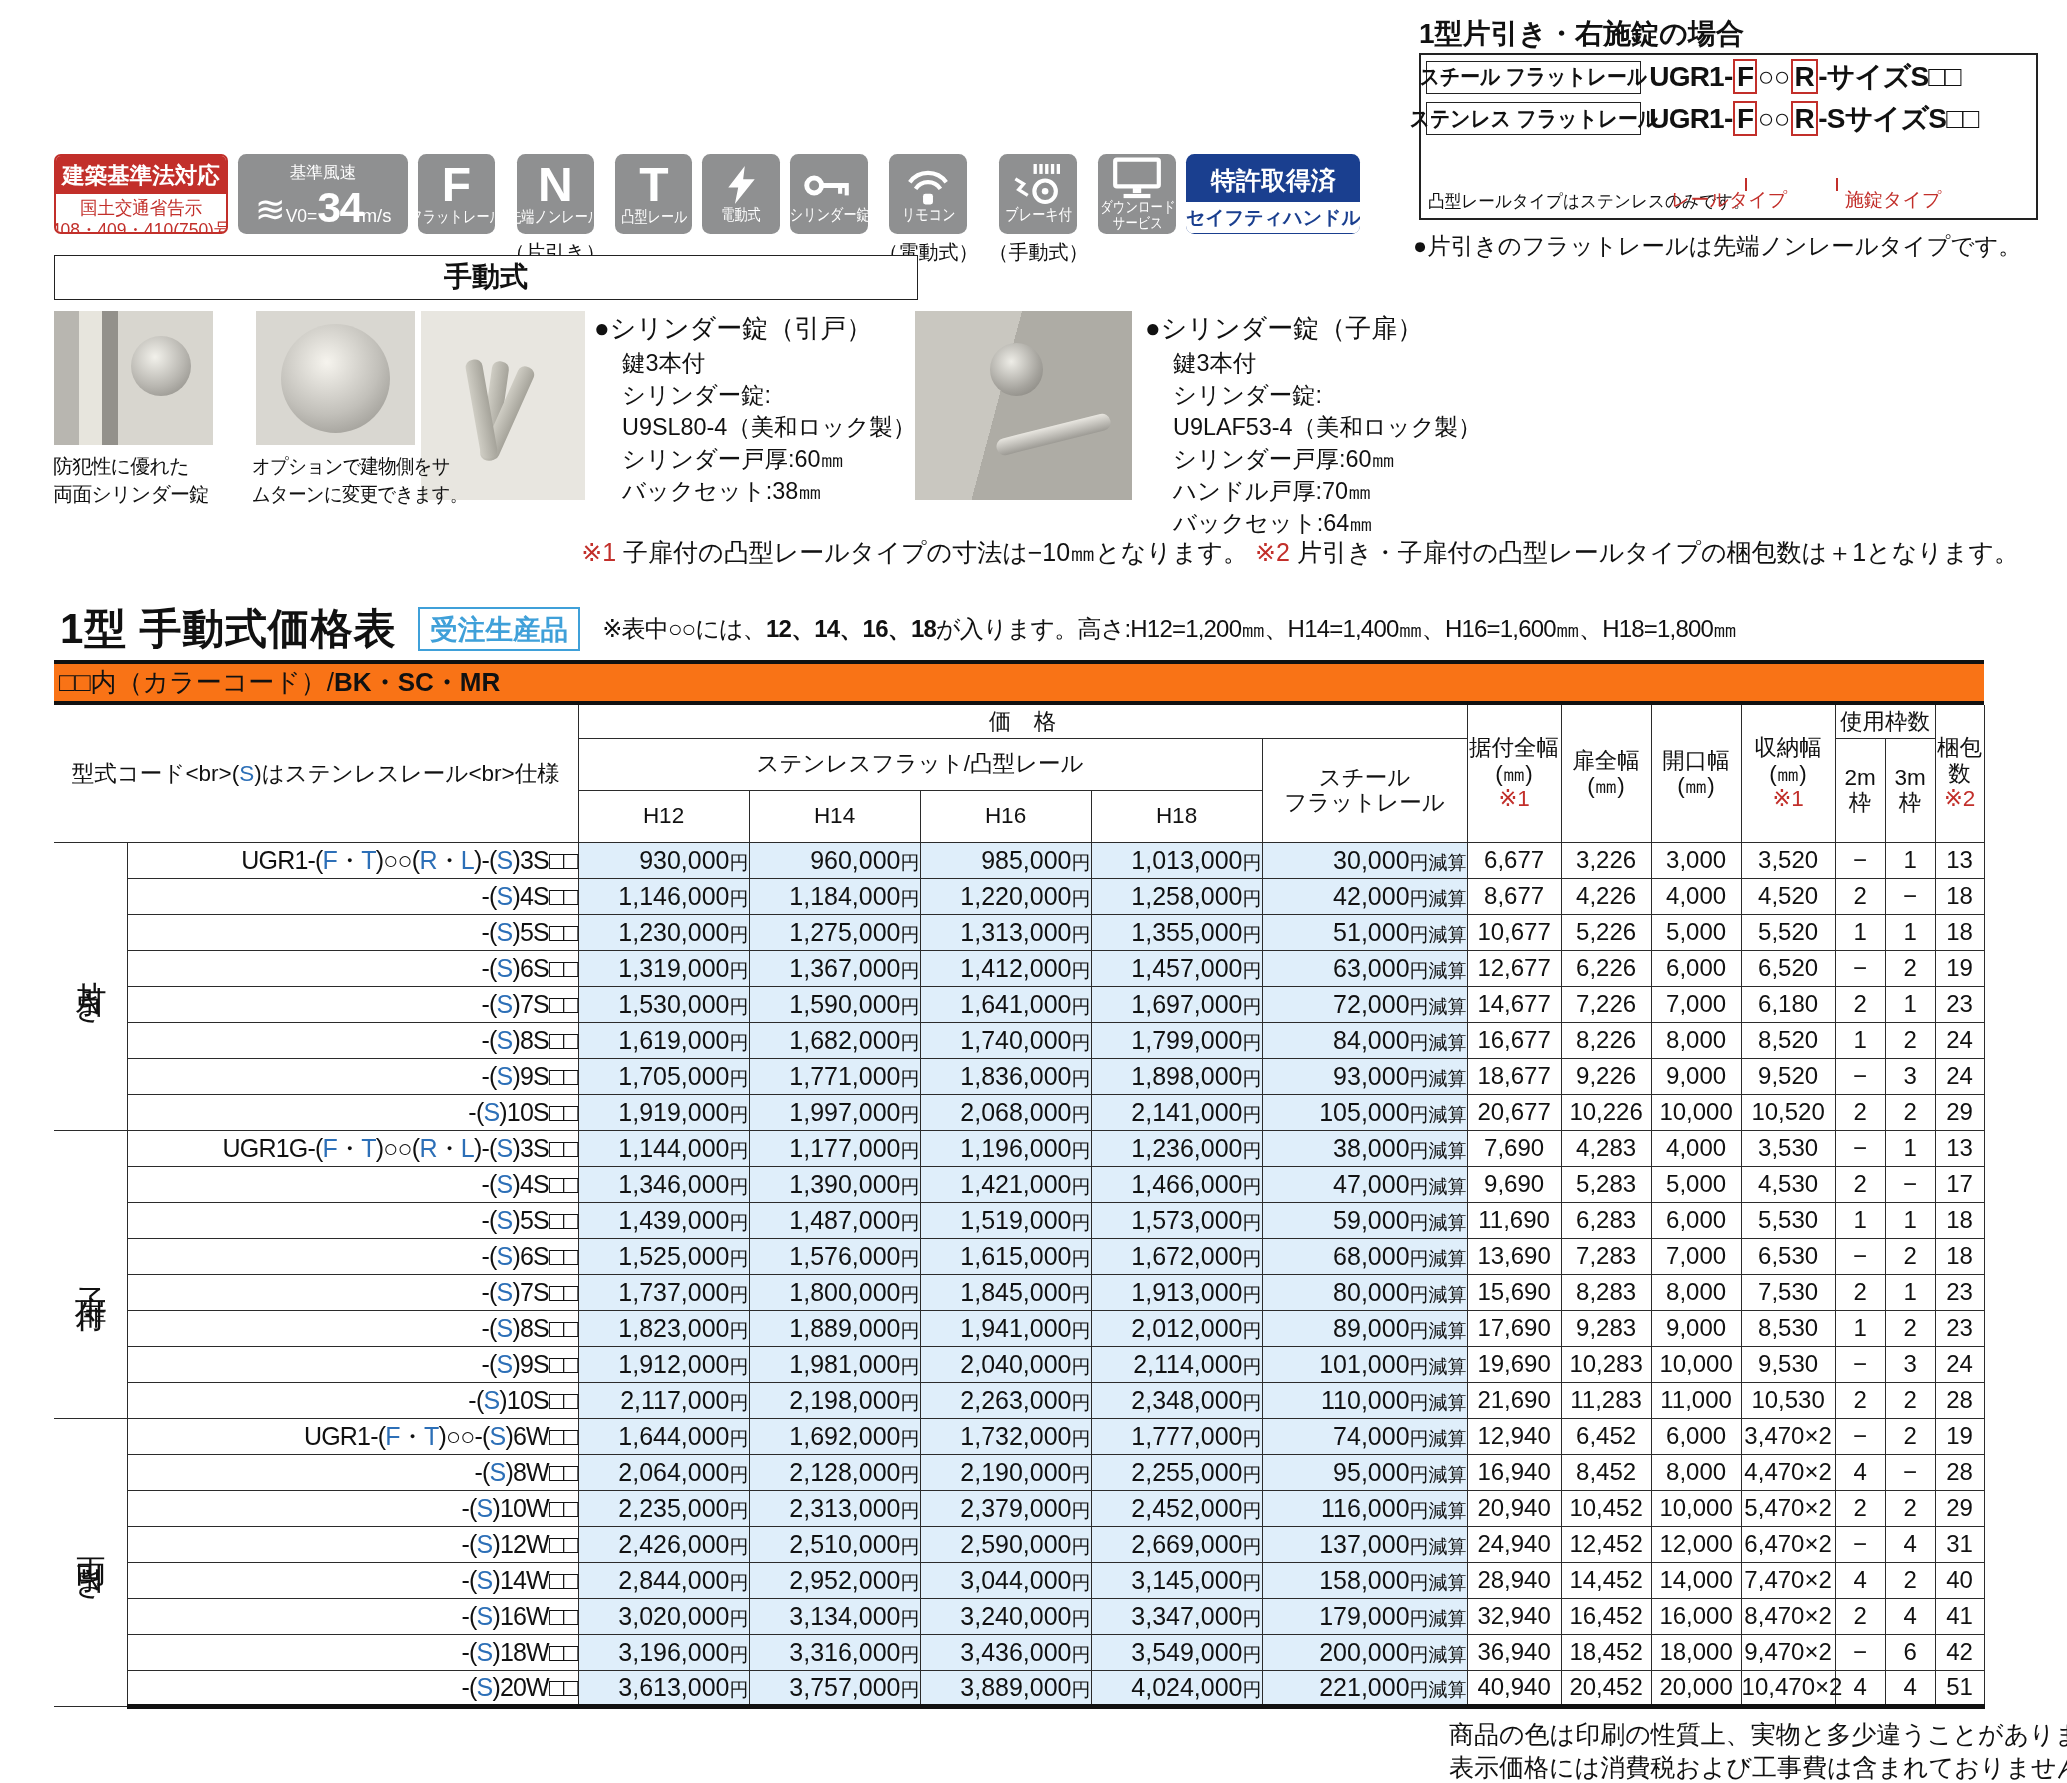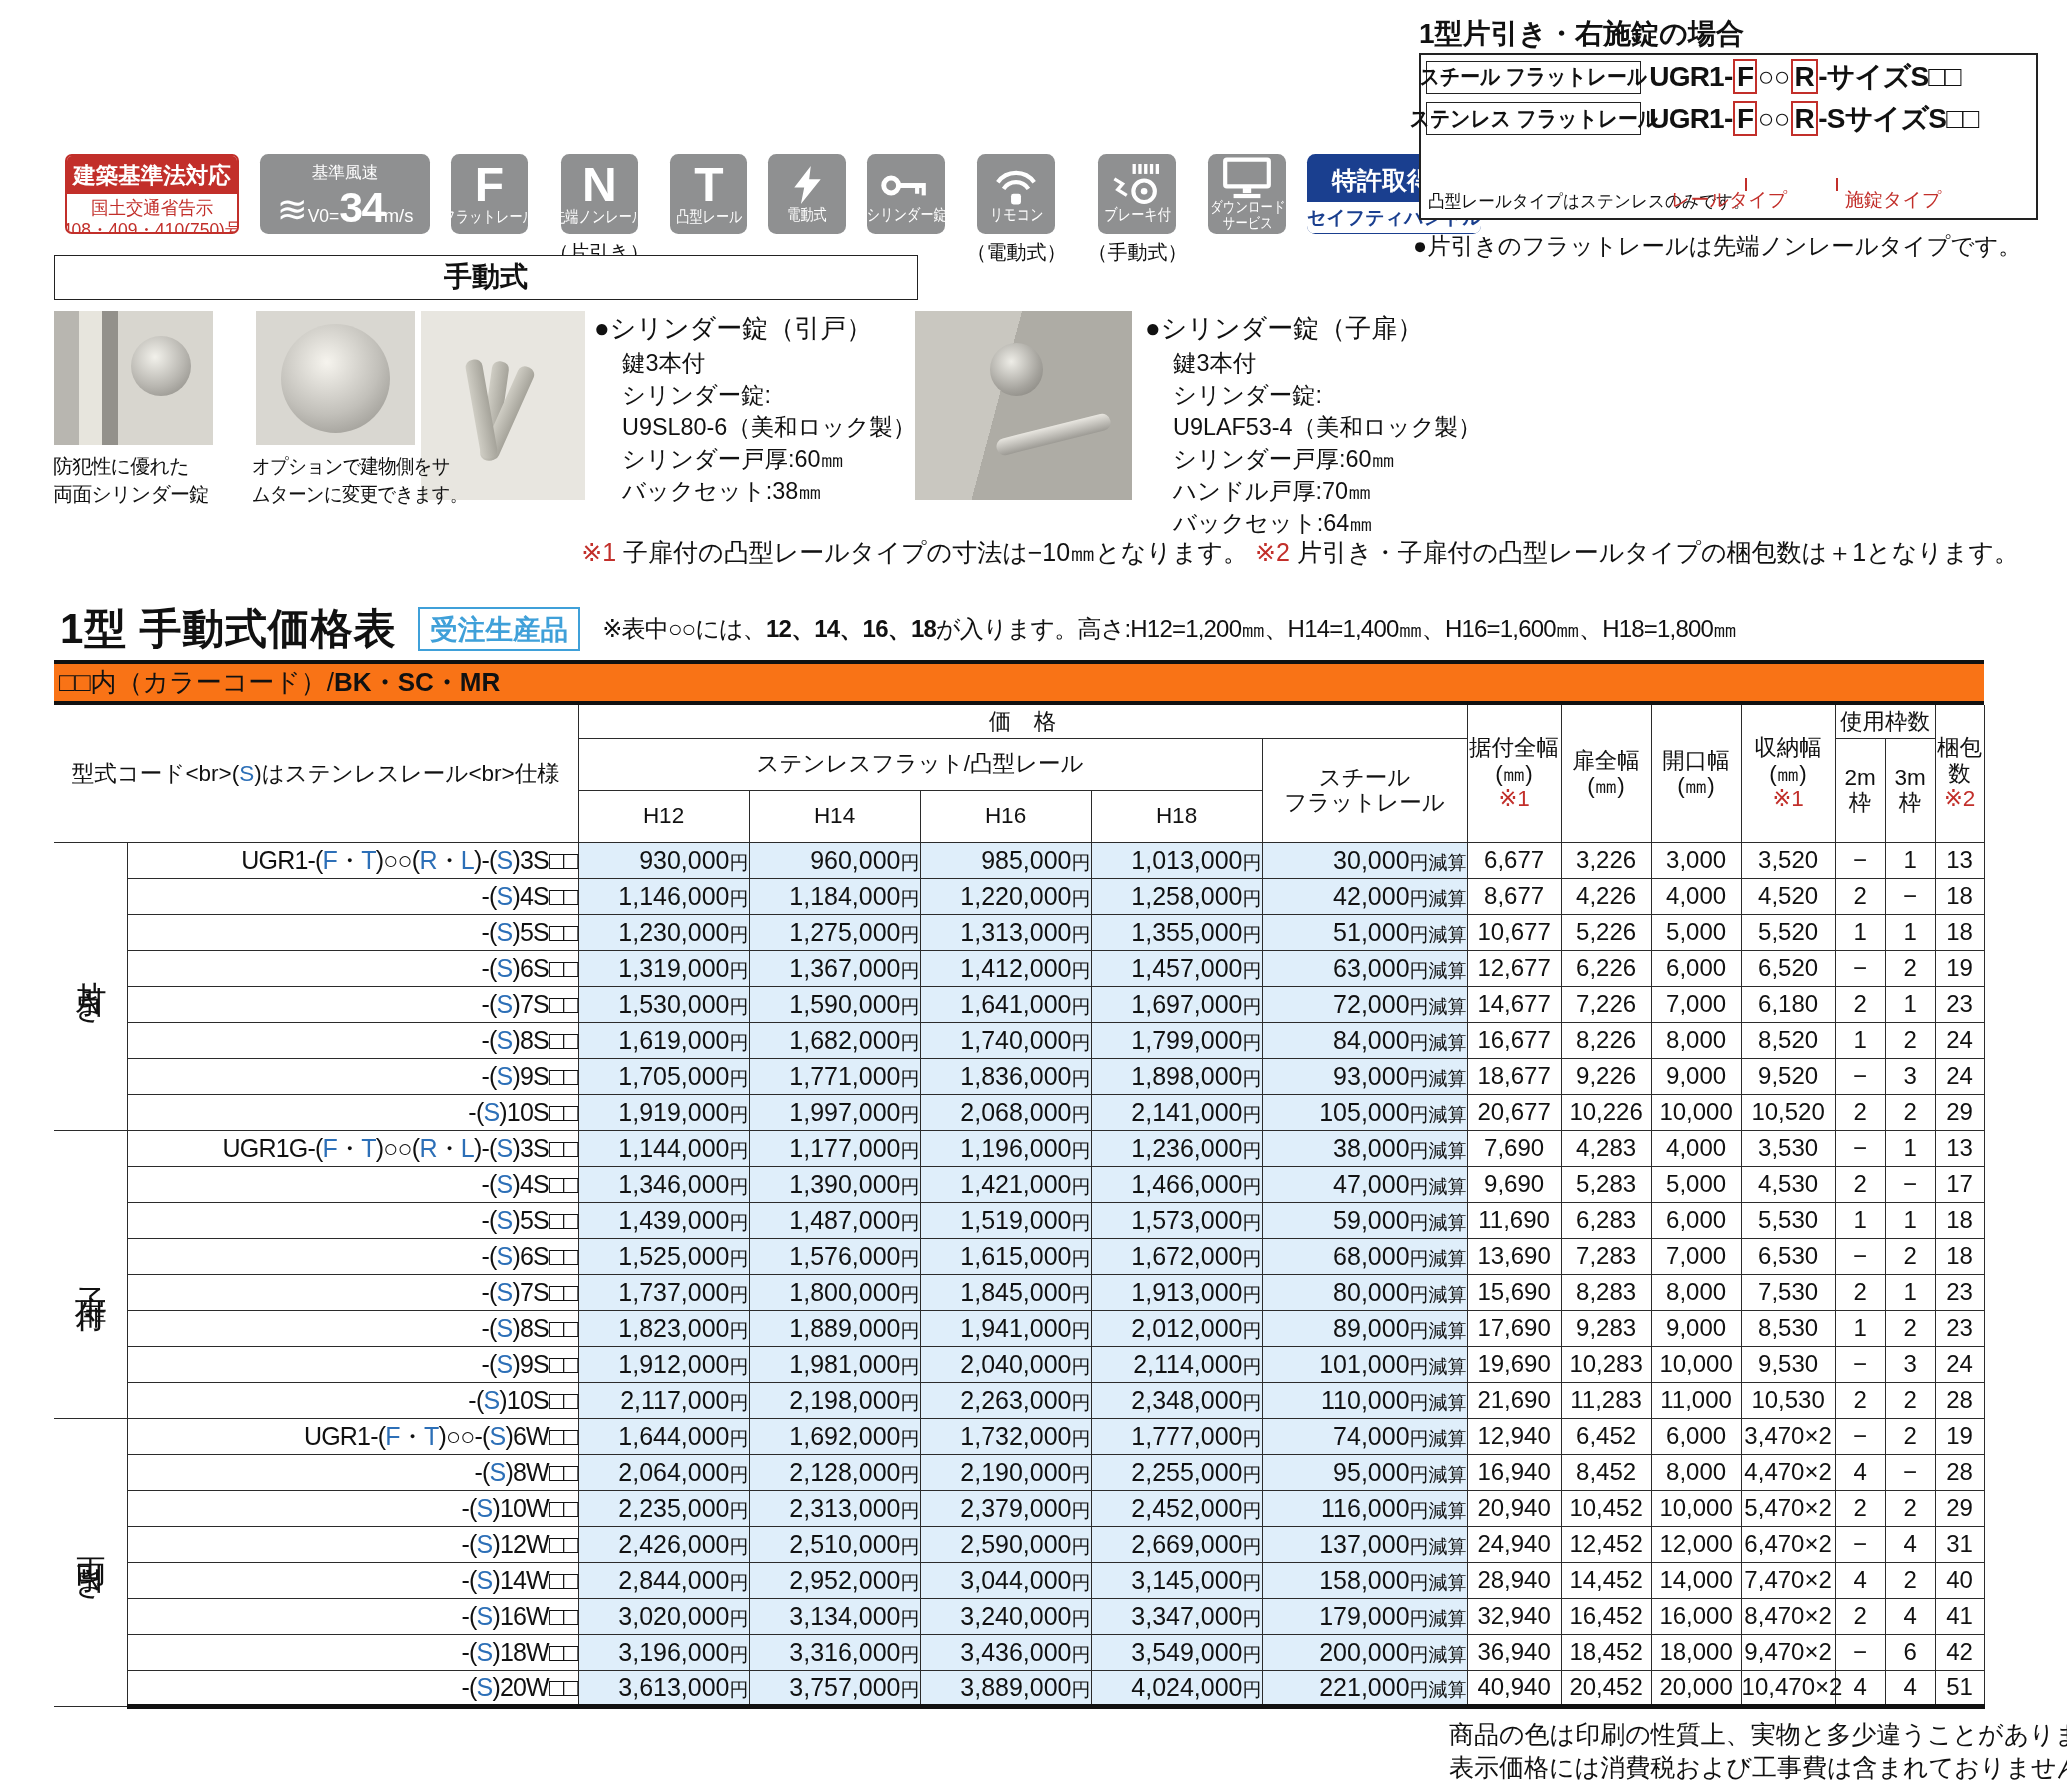--- a/index.html
+++ b/index.html
@@ -2,21 +2,21 @@
 <html style="font-size:13.4px"><head>
 <meta charset="utf-8">
 <style>
   html,body{margin:0;padding:0;background:#fff;}
   .page{position:relative;width:2067px;height:1783px;background:#fff;overflow:hidden;
         font-family:"Liberation Sans","DejaVu Sans",sans-serif;color:#111;}
   .abs{position:absolute;}
 
   
   .badges-row{position:absolute;left:54px;top:154px;display:flex;gap:10px;align-items:flex-start;}
-  .bwrap{display:flex;flex-direction:column;align-items:center;margin-left:11px;}
+  .bwrap{display:flex;flex-direction:column;align-items:center;}
   .badge{height:80px;border-radius:8.3px;box-sizing:border-box;display:flex;flex-direction:column;
          align-items:center;justify-content:center;overflow:hidden;}
   .gray{background:#8f9091;color:#fff;}
   .law{width:174px;background:#fff;border:2.5px solid #c22f2a;border-radius:6.7px;justify-content:flex-start;}
   .law-t{background:#c22f2a;color:#fff;font-size:22.5px;font-weight:bold;width:100%;text-align:center;padding:4.2px 0 3.3px;}
   .law-b{color:#c22f2a;font-size:18.4px;line-height:1.2;text-align:center;padding-top:2.5px;white-space:nowrap;transform:scaleX(.95);}
   .wind{width:170px;}
   .wind-t{font-size:16.7px;margin-top:1.7px;}
   .wind-v{display:flex;align-items:baseline;line-height:1;margin-top:1.7px;}
   .wv-wave{font-size:37px;}
@@ -285,21 +285,21 @@
   <div class="abs pcap c2">
     <span>オプションで建物側をサ</span><br>
     <span>ムターンに変更できます。</span>
   </div>
 
   <div class="abs lockspec ls1">
     <div class="lstitle">●シリンダー錠（引戸）</div>
     <div id="ls1lines">
         <div class="ln">鍵3本付</div>
         <div class="ln">シリンダー錠:</div>
-        <div class="ln">U9SL80-6（美和ロック製）</div>
+        <div class="ln">U9SL80-4（美和ロック製）</div>
         <div class="ln">シリンダー戸厚:60㎜</div>
         <div class="ln">バックセット:38㎜</div>
       </div>
   </div>
   <div class="abs photo p4">
     <div class="p4c"></div>
     <div class="p4h"></div>
   </div>
   <div class="abs lockspec ls2">
     <div class="lstitle">●シリンダー錠（子扉）</div>

